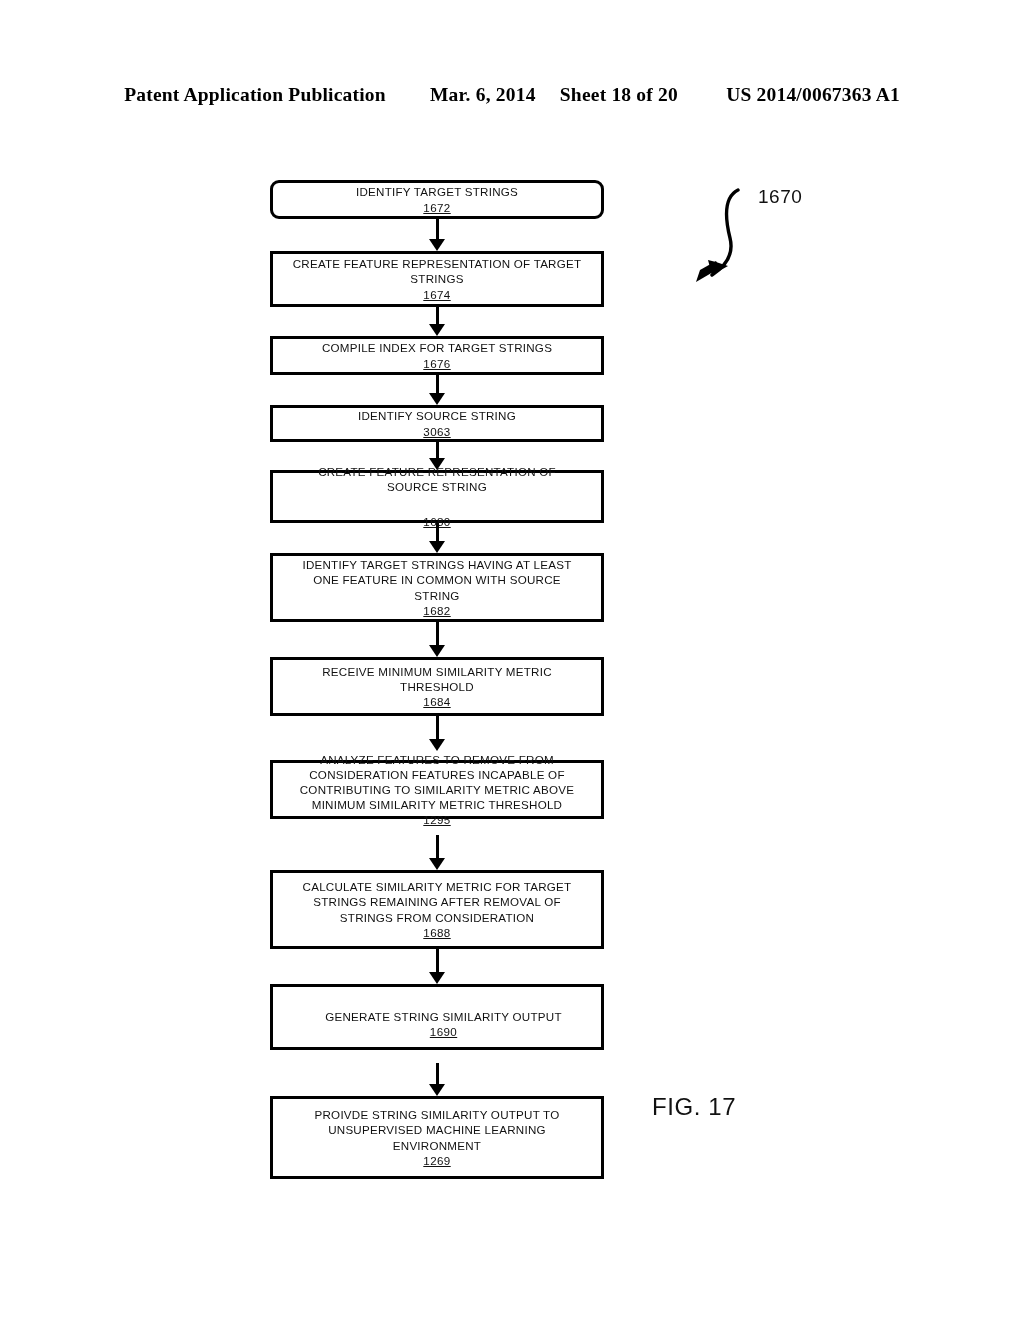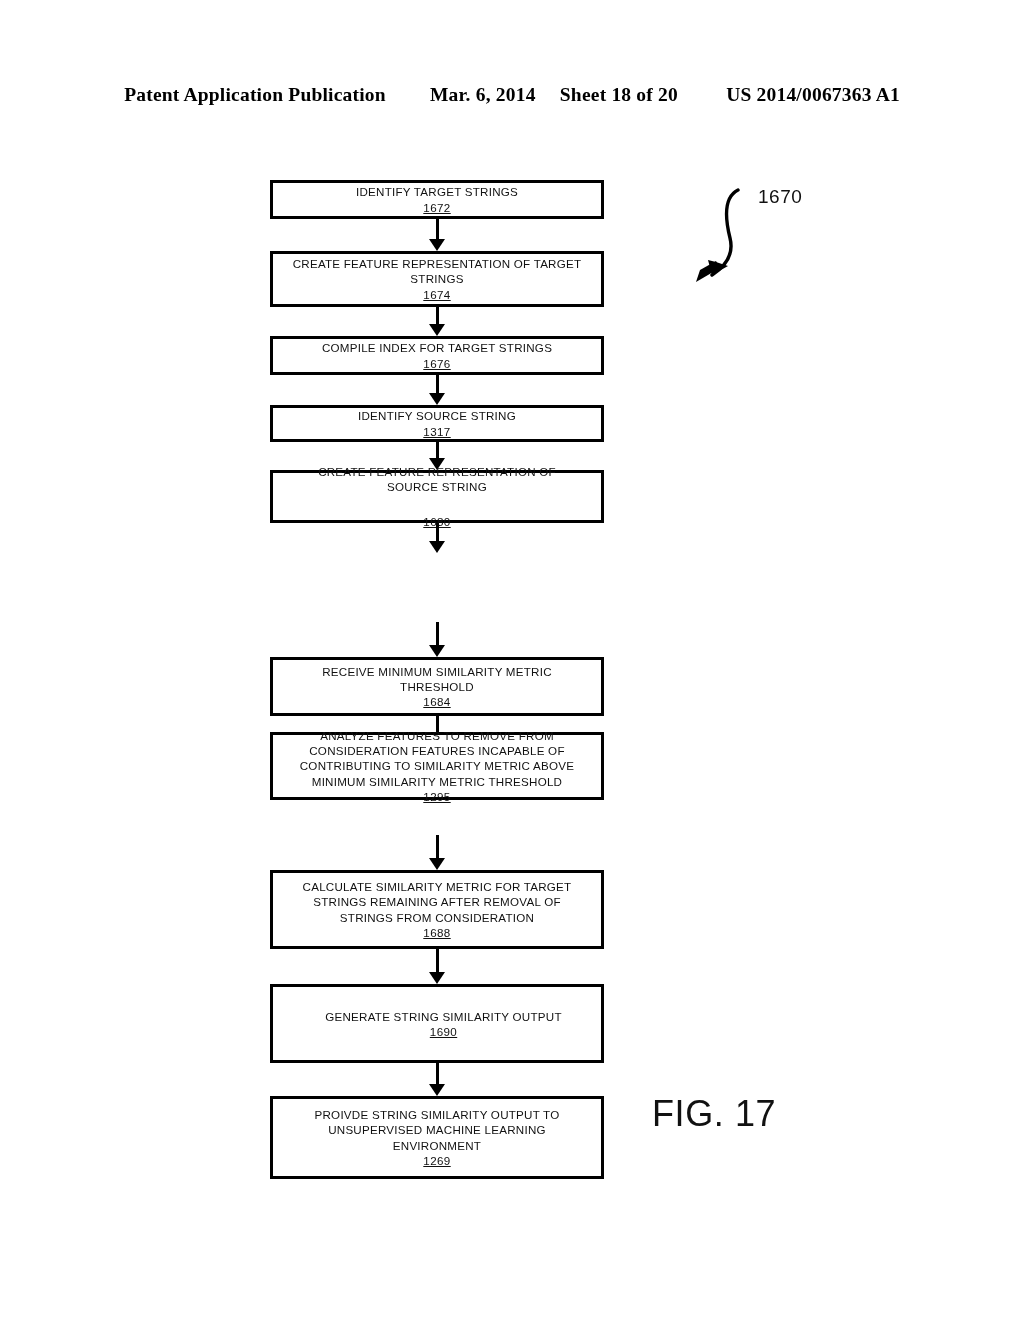--- a/index.html
+++ b/index.html
@@ -114,41 +114,41 @@
     color: #111111;
     margin-left: 23px;
   }
 
   
   .fig-label {
     position: absolute;
     left: 652px;
     top: 1093px;
     font-family: "Liberation Sans", sans-serif;
-    font-size: 36px;
+    font-size: 24px;
     letter-spacing: 0.6px;
     color: #111111;
   }
 </style>
 </head>
 <body>
 
 <div class="page-header">
   <span class="seg">Patent Application Publication</span>
   <span class="gap-lg"></span>
   <span class="seg">Mar. 6, 2014</span>
   <span class="gap-md"></span>
   <span class="seg">Sheet 18 of 20</span>
   <span class="gap-xl"></span>
   <span class="seg">US 2014/0067363 A1</span>
 </div>
 
 <div id="flow">
 
-  <div class="node" style="top:180px;height:39px;">
+  <div class="node" style="top:180px;height:39px;border-radius:9px;">
     <div class="txt">IDENTIFY TARGET STRINGS</div>
     <div class="ref">1672</div>
   </div>
   <div class="conn" style="top:219px;height:22px;"></div>
   <div class="arrowhead" style="top:239px;"></div>
 
   <div class="node" style="top:251px;height:56px;">
     <div class="txt">CREATE FEATURE REPRESENTATION OF TARGET
 STRINGS</div>
     <div class="ref">1674</div>
@@ -158,64 +158,70 @@
 
   <div class="node" style="top:336px;height:39px;">
     <div class="txt">COMPILE INDEX FOR TARGET STRINGS</div>
     <div class="ref">1676</div>
   </div>
   <div class="conn" style="top:375px;height:19px;"></div>
   <div class="arrowhead" style="top:393px;"></div>
 
   <div class="node" style="top:405px;height:37px;">
     <div class="txt">IDENTIFY SOURCE STRING</div>
-    <div class="ref">1317</div>
+    <div class="ref">3063</div>
   </div>
   <div class="conn" style="top:442px;height:17px;"></div>
   <div class="arrowhead" style="top:458px;"></div>
 
   <div class="node" style="top:470px;height:53px;gap:20px;">
     <div class="txt">CREATE FEATURE REPRESENTATION OF
 SOURCE STRING</div>
     <div class="ref">1680</div>
   </div>
   <div class="conn" style="top:523px;height:21px;"></div>
   <div class="arrowhead" style="top:541px;"></div>
 
+  <div class="node" style="top:553px;height:69px;">
+    <div class="txt">IDENTIFY TARGET STRINGS HAVING AT LEAST
+ONE FEATURE IN COMMON WITH SOURCE
+STRING</div>
+    <div class="ref">1682</div>
+  </div>
   <div class="conn" style="top:622px;height:25px;"></div>
   <div class="arrowhead" style="top:645px;"></div>
 
   <div class="node" style="top:657px;height:59px;">
     <div class="txt">RECEIVE MINIMUM SIMILARITY METRIC
 THRESHOLD</div>
     <div class="ref">1684</div>
   </div>
   <div class="conn" style="top:716px;height:25px;"></div>
   <div class="arrowhead" style="top:739px;"></div>
 
-  <div class="node" style="top:732px;height:68px;">
+  <div class="node" style="top:760px;height:59px;">
     <div class="txt">ANALYZE FEATURES TO REMOVE FROM
 CONSIDERATION FEATURES INCAPABLE OF
 CONTRIBUTING TO SIMILARITY METRIC ABOVE
 MINIMUM SIMILARITY METRIC THRESHOLD</div>
     <div class="ref">1295</div>
   </div>
   <div class="conn" style="top:835px;height:25px;"></div>
   <div class="arrowhead" style="top:858px;"></div>
 
   <div class="node" style="top:870px;height:79px;">
     <div class="txt">CALCULATE SIMILARITY METRIC FOR TARGET
 STRINGS REMAINING AFTER REMOVAL OF
 STRINGS FROM CONSIDERATION</div>
     <div class="ref">1688</div>
   </div>
   <div class="conn" style="top:949px;height:31px;"></div>
   <div class="arrowhead" style="top:972px;"></div>
 
-  <div class="node topbias" style="top:984px;height:79px;padding-top:22px;padding-left:13px;">
+  <div class="node topbias" style="top:984px;height:66px;padding-top:22px;padding-left:13px;">
     <div class="txt">GENERATE STRING SIMILARITY OUTPUT</div>
     <div class="ref">1690</div>
   </div>
   <div class="conn" style="top:1063px;height:28px;"></div>
   <div class="arrowhead" style="top:1084px;"></div>
 
   <div class="node" style="top:1096px;height:83px;">
     <div class="txt">PROIVDE STRING SIMILARITY OUTPUT TO
 UNSUPERVISED MACHINE LEARNING
 ENVIRONMENT</div>

